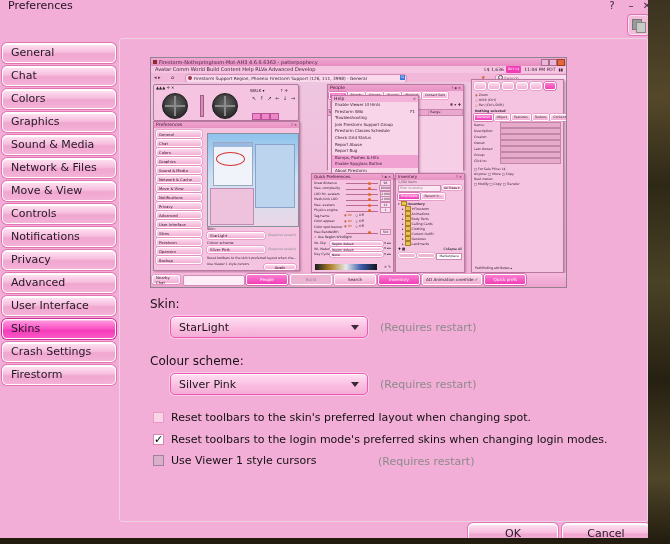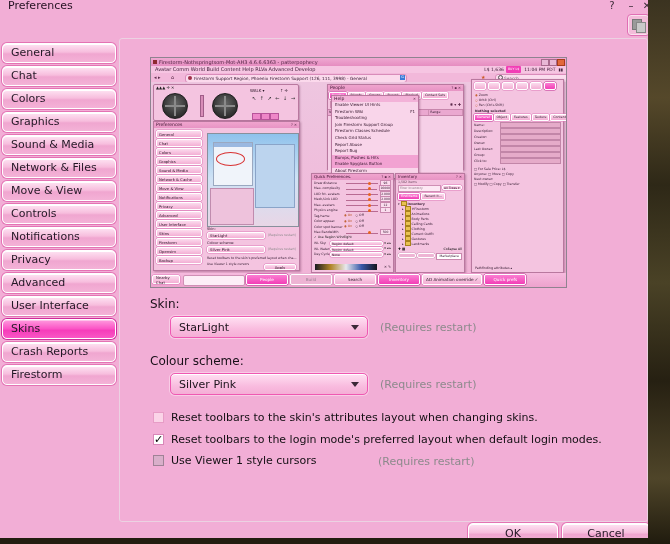--- a/index.html
+++ b/index.html
@@ -118,21 +118,21 @@
       <div class="btn">Notifications</div>
 
       <div class="btn">Privacy</div>
 
       <div class="btn">Advanced</div>
 
       <div class="btn">User Interface</div>
 
       <div class="btn selected">Skins</div>
 
-      <div class="btn">Crash Reports</div>
+      <div class="btn">Crash Settings</div>
 
       <div class="btn">Firestorm</div>
 
     </div>
 
   <div class="abs panel"></div>
 
   <div class="abs preview">
     <div class="abs pv-title micro" style="padding-left:8px;">
       <span>Firestorm-Nothspringtsom-Mot-AH3 4.6.6.6363 - patterpophecy</span>
@@ -605,24 +605,24 @@
   <div class="abs note" style="left:380px;top:321px;">(Requires restart)</div>
 
   <div class="abs flabel" style="left:150px;top:354px;">Colour scheme:</div>
   <div class="abs dd" style="left:170px;top:373px;width:198px;">
     <span>Silver Pink</span>
       <span class="arr"></span>
   </div>
   <div class="abs note" style="left:380px;top:378px;">(Requires restart)</div>
 
   <div class="abs cb u1" style="left:153px;top:412px;"></div>
-  <div class="abs cbl" style="left:171px;top:411px;">Reset toolbars to the skin's attributes layout when changing skins.</div>
+  <div class="abs cbl" style="left:171px;top:411px;">Reset toolbars to the skin's preferred layout when changing spot.</div>
 
   <div class="abs cb chk" style="left:153px;top:434px;">✓</div>
-  <div class="abs cbl" style="left:171px;top:433px;">Reset toolbars to the login mode's preferred layout when default login modes.</div>
+  <div class="abs cbl" style="left:171px;top:433px;">Reset toolbars to the login mode's preferred skins when changing login modes.</div>
 
   <div class="abs cb u3" style="left:153px;top:455px;"></div>
   <div class="abs cbl" style="left:171px;top:454px;">Use Viewer 1 style cursors</div>
   <div class="abs note" style="left:378px;top:455px;">(Requires restart)</div>
 
   <div class="abs btn okc" style="left:562px;top:523px;width:88px;">Cancel</div>
   <div class="abs btn okc" style="left:468px;top:523px;">OK</div>
 
   <div class="abs edge-r"></div>
   <div class="abs edge-b"></div>

